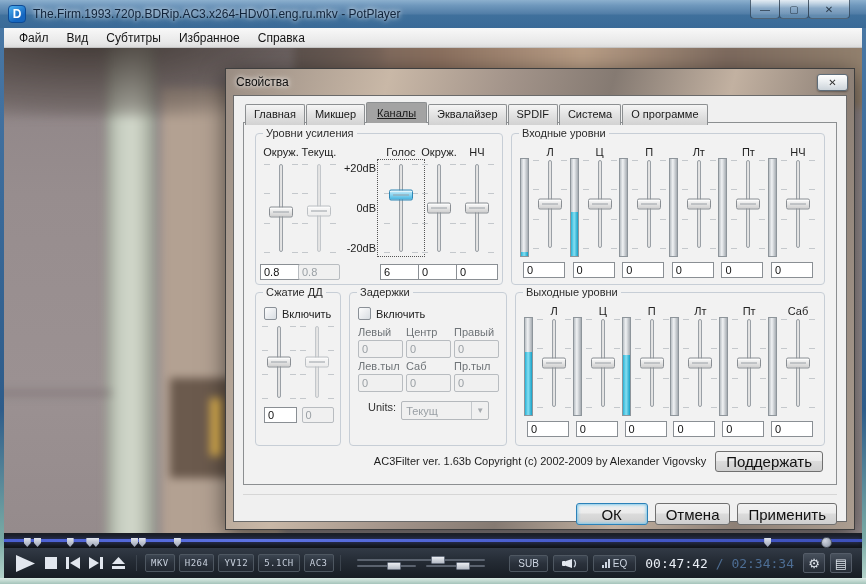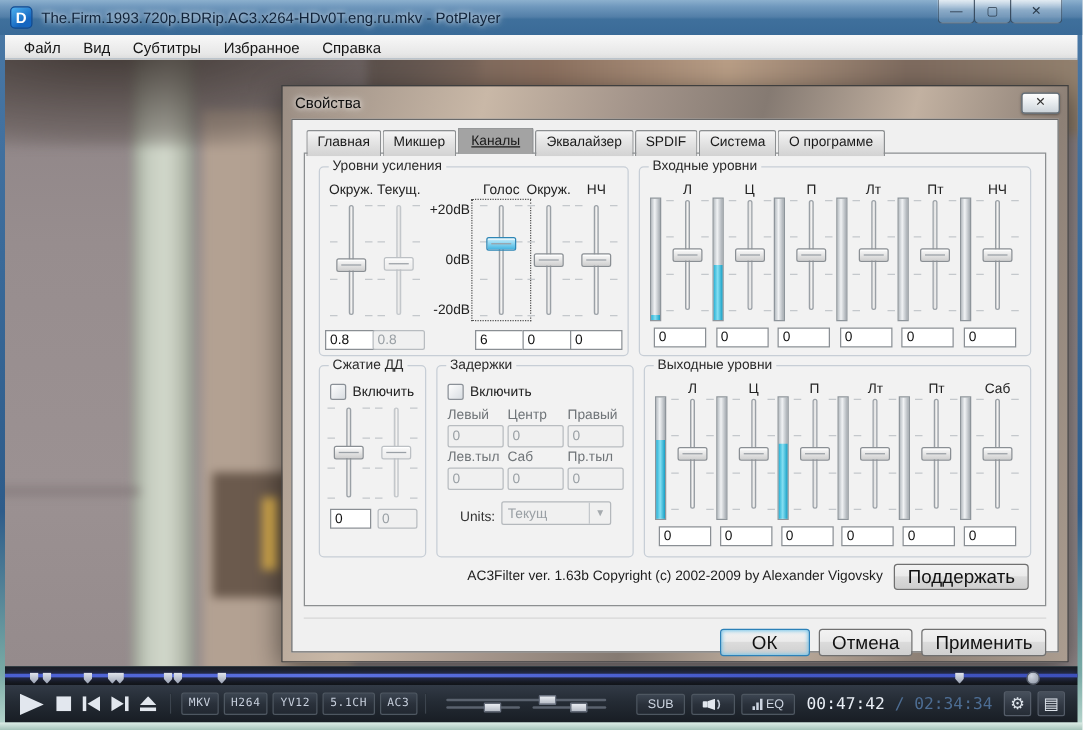--- a/index.html
+++ b/index.html
@@ -159,21 +159,21 @@
   .drc-boxes .vbox { width:33px; }
   .cbrow { display:flex; align-items:center; gap:5px; margin:2px 0 2px 2px; color:#222; }
   .cbox { width:13px; height:13px; border:1px solid #8a9097; border-radius:2px;
     background:linear-gradient(135deg,#fdfdfd,#d8dde2); }
 
   
   .drow { display:flex; gap:3px; padding-left:2px; margin-top:2px; }
   .dlabel { width:45px; text-align:left; color:#6f7478; }
   .dbox { width:45px; height:18px; background:#f0f0f0; color:#9aa0a5; border:1px solid #b8bcc0;
     border-radius:2px; padding:2px 3px 0; }
-  .units-row { display:flex; align-items:flex-end; gap:5px; margin-top:9px; padding-left:12px; color:#333; }
+  .units-row { display:flex; align-items:flex-start; gap:5px; margin-top:9px; padding-left:12px; color:#333; }
   .combo { width:88px; height:19px; border:1px solid #b4b8bc; border-radius:2px; background:#f0f0f0;
     display:flex; align-items:center; color:#9aa0a5; }
   .combo .ctext { flex:1; padding:0 4px; }
   .combo .carrow { width:17px; height:100%; border-left:1px solid #c4c8cc; display:flex; align-items:center;
     justify-content:center; font-size:8px; color:#a5aaae; }
 
   .verrow { height:30px; display:flex; align-items:center; justify-content:flex-end; gap:9px; color:#1d1d1d;
     padding-right:2px; }
   .btn { height:21px; min-width:64px; font-size:15px; color:#111; padding:0 10px;
     background:linear-gradient(#f2f2f2,#ebebeb 45%,#dbdbdb 50%,#cfcfcf); border:1px solid #707070; border-radius:3px; }

